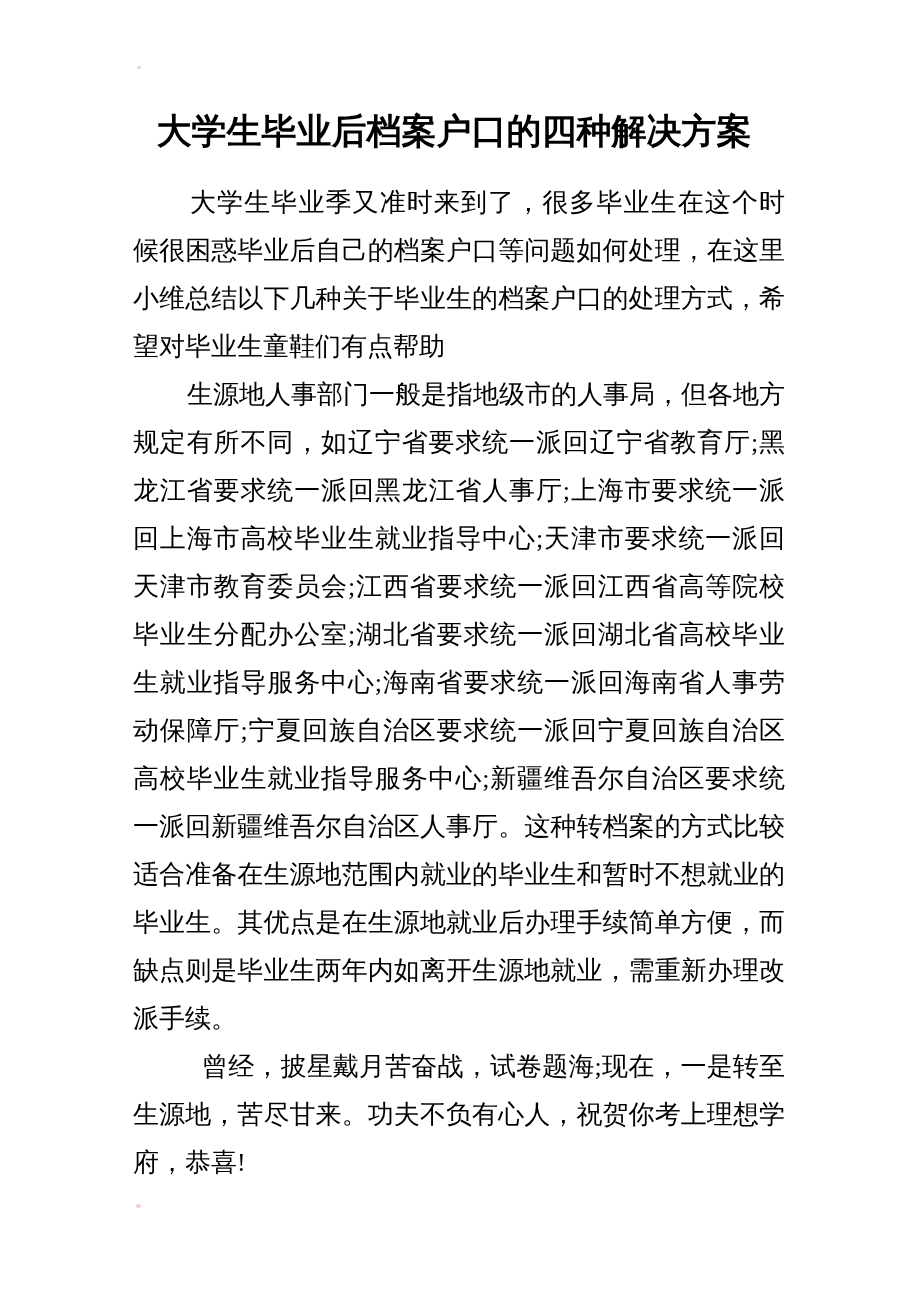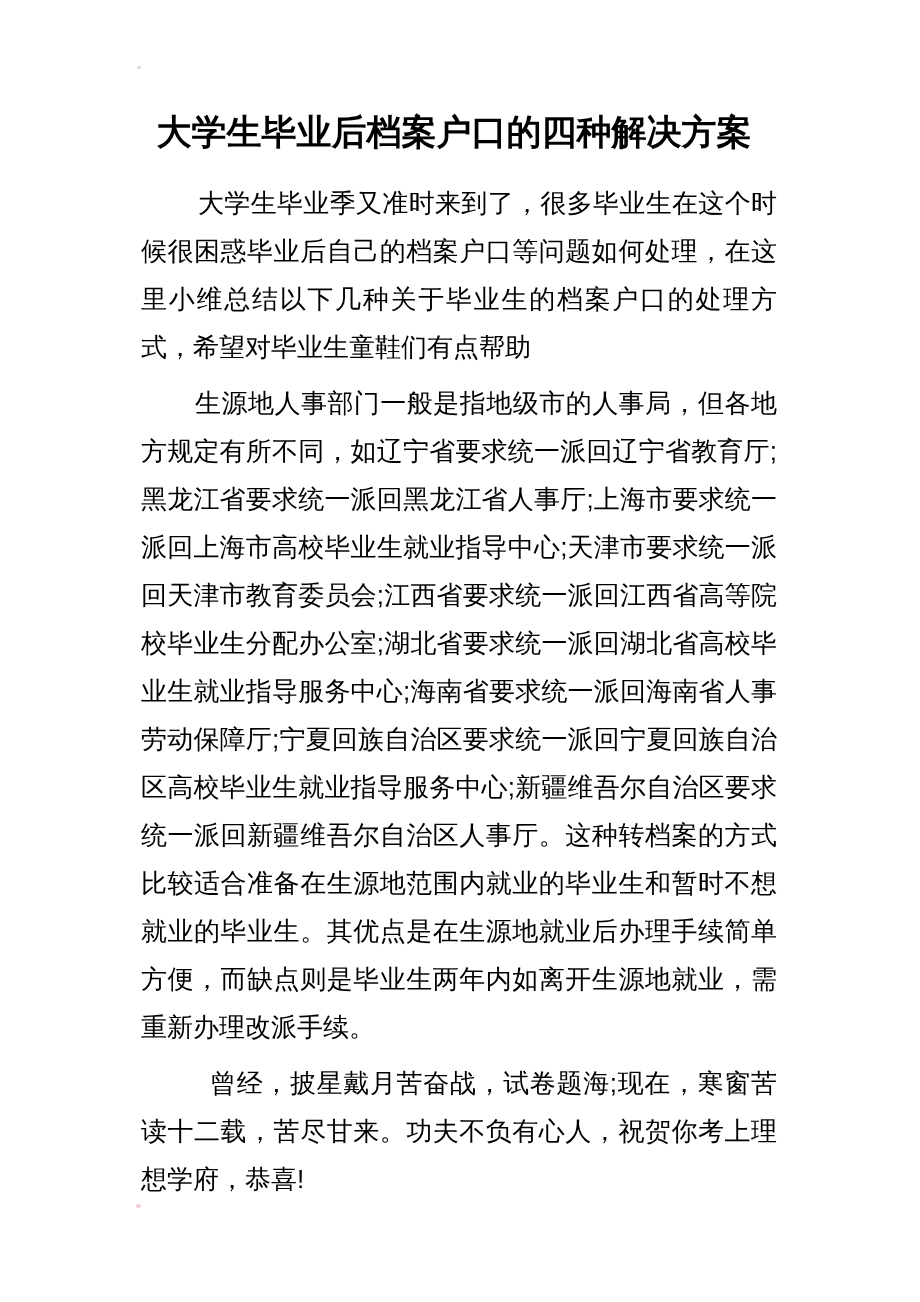--- a/index.html
+++ b/index.html
@@ -6,21 +6,21 @@
     margin: 0;
     padding: 0;
     background: #ffffff;
   }
   .page {
     position: relative;
     width: 908px;
     height: 1302px;
     background: #ffffff;
     overflow: hidden;
-    font-family: Liberation Sans, sans-serif;
+    font-family: Liberation Serif, serif;
     color: #000000;
   }
   .title {
     margin: 0;
     padding-top: 107px;
     text-align: center;
     font-size: 35px;
     line-height: 50px;
     font-weight: bold;
     color: #000000;
@@ -28,21 +28,21 @@
   }
   .body {
     margin: 22px 135px 0 133px;
     width: 652px;
     font-size: 26px;
     line-height: 48px;
     text-align: justify;
     color: #000000;
   }
   .para {
-    margin: 8px;
+    margin: 0;
     padding: 0;
   }
   .indent-intro   { text-indent: 57px; }
   .indent-heading { text-indent: 79px; }
   .indent-main    { text-indent: 54px; }
   .indent-closing { text-indent: 69px; }
   .artifact {
     position: absolute;
     display: block;
     border-radius: 50%;
@@ -67,19 +67,19 @@
 </head>
 <body>
 
 <div class="page">
 
   <h1 class="title">大学生毕业后档案户口的四种解决方案</h1>
 
   <div class="body">
     <p class="para indent-intro">大学生毕业季又准时来到了，很多毕业生在这个时候很困惑毕业后自己的档案户口等问题如何处理，在这里小维总结以下几种关于毕业生的档案户口的处理方式，希望对毕业生童鞋们有点帮助</p>
     <p class="para indent-main">生源地人事部门一般是指地级市的人事局，但各地方规定有所不同，如辽宁省要求统一派回辽宁省教育厅;黑龙江省要求统一派回黑龙江省人事厅;上海市要求统一派回上海市高校毕业生就业指导中心;天津市要求统一派回天津市教育委员会;江西省要求统一派回江西省高等院校毕业生分配办公室;湖北省要求统一派回湖北省高校毕业生就业指导服务中心;海南省要求统一派回海南省人事劳动保障厅;宁夏回族自治区要求统一派回宁夏回族自治区高校毕业生就业指导服务中心;新疆维吾尔自治区要求统一派回新疆维吾尔自治区人事厅。这种转档案的方式比较适合准备在生源地范围内就业的毕业生和暂时不想就业的毕业生。其优点是在生源地就业后办理手续简单方便，而缺点则是毕业生两年内如离开生源地就业，需重新办理改派手续。</p>
-    <p class="para indent-closing">曾经，披星戴月苦奋战，试卷题海;现在，寒窗苦读十二载，苦尽甘来。功夫不负有心人，祝贺你考上理想学府，恭喜!</p>
+    <p class="para indent-closing">曾经，披星戴月苦奋战，试卷题海;现在，一是转至生源地，苦尽甘来。功夫不负有心人，祝贺你考上理想学府，恭喜!</p>
   </div>
 
   <span class="artifact artifact-top"></span>
   <span class="artifact artifact-bottom"></span>
 
 </div>
 
 </body></html>

